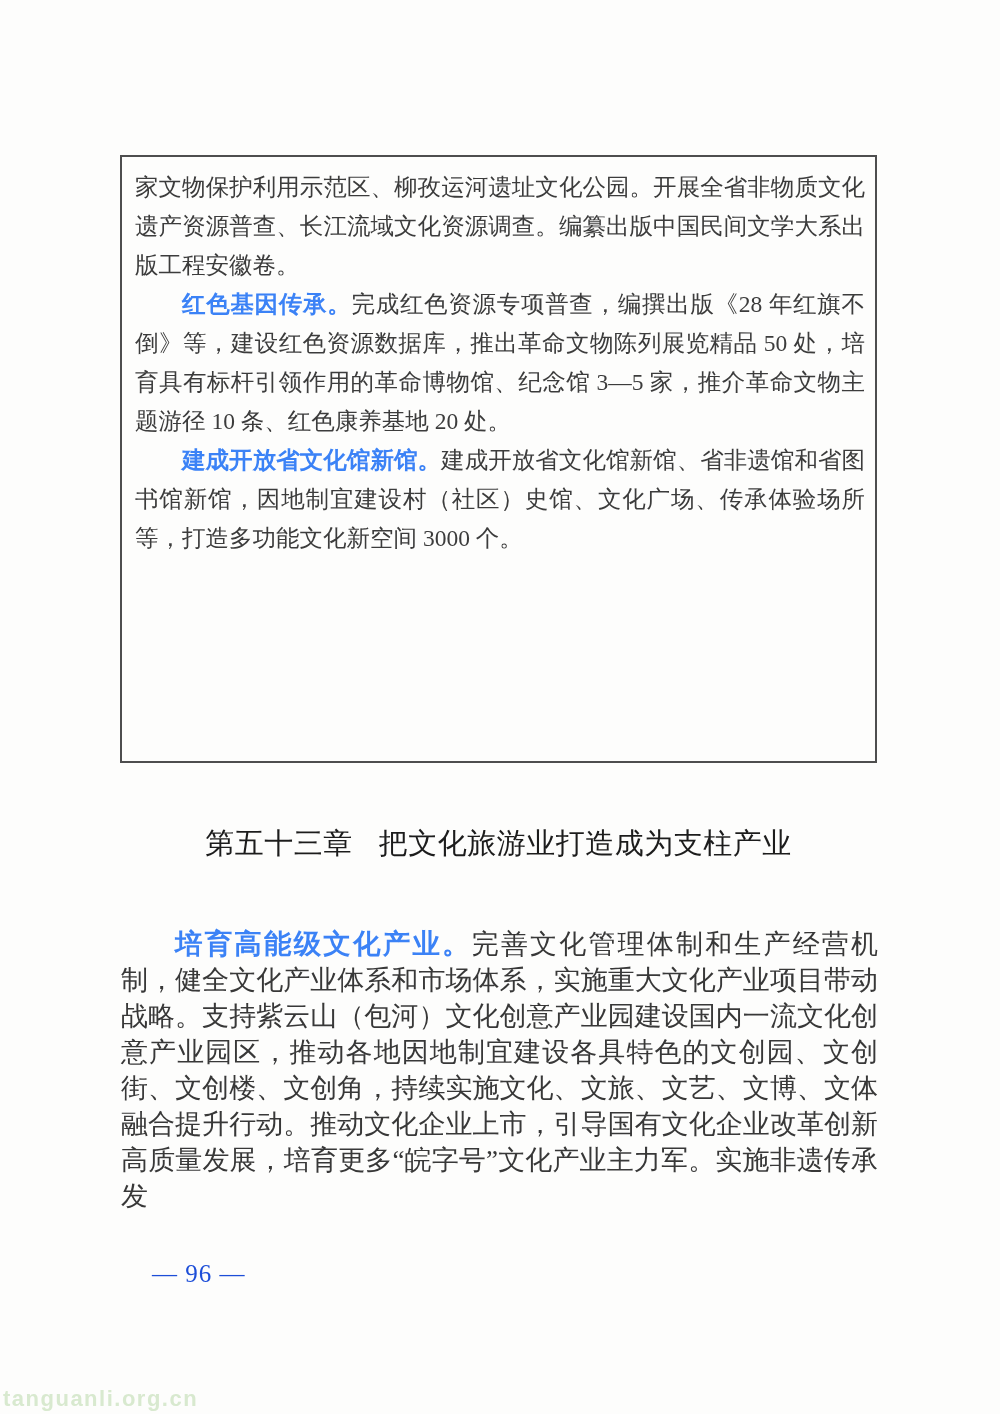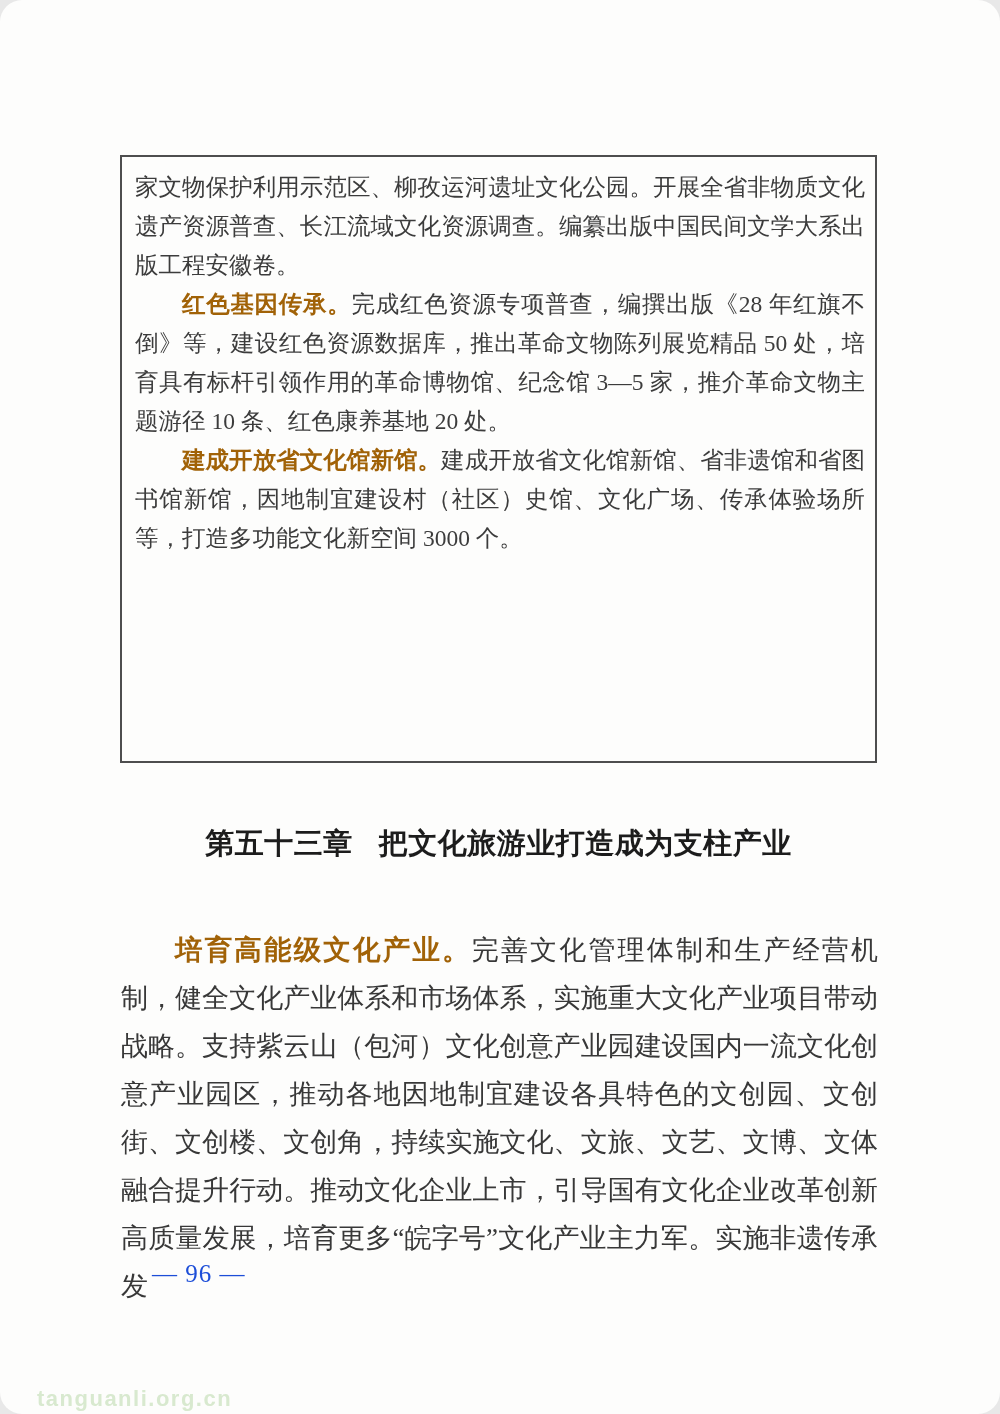--- a/index.html
+++ b/index.html
@@ -6,21 +6,20 @@
   html, body { background: #e8e8e8; }
   .page {
     position: relative;
     width: 1000px;
     height: 1414px;
     margin: 0 auto;
     background: #fdfdfc;
     overflow: hidden;
     font-family: "Liberation Serif", "DejaVu Serif", serif;
     color: #3a3a3a;
-    border-radius: 22px;
   }
   .boxed-section {
     position: absolute;
     left: 120px;
     top: 155px;
     width: 757px;
     height: 608px;
     border: 2px solid #4e4e4e;
     padding: 11px 10px 11px 13px;
     background: #fdfdfc;
@@ -28,45 +27,45 @@
   .boxed-section p {
     font-size: 23.5px;
     line-height: 39px;
     text-align: justify;
     color: #3c3c3c;
   }
   .boxed-section p.indented { text-indent: 2em; }
   .para-lead {
     font-family: "Liberation Sans", "DejaVu Sans", sans-serif;
     font-weight: bold;
-    color: #a16207;
+    color: #3b82f6;
   }
   .chapter-heading {
     position: absolute;
     left: 120px;
     top: 824px;
     width: 757px;
     text-align: center;
     font-family: "Liberation Sans", "DejaVu Sans", sans-serif;
-    font-weight: bold;
+    font-weight: normal;
     font-size: 29px;
     line-height: 38px;
     color: #1c1c1c;
     letter-spacing: 0.5px;
   }
   .chapter-heading .chapter-number { margin-right: 0.9em; }
   .body-section {
     position: absolute;
     left: 121px;
     top: 926px;
     width: 757px;
   }
   .body-section p {
     font-size: 27px;
-    line-height: 48px;
+    line-height: 36px;
     text-align: justify;
     text-indent: 2em;
     color: #383838;
   }
   .body-section .para-lead { font-size: 27.5px; }
   .page-number {
     position: absolute;
     left: 152px;
     top: 1260px;
     font-size: 25px;
@@ -76,21 +75,20 @@
   }
   .watermark {
     position: absolute;
     left: 3px;
     top: 1386px;
     font-family: "Liberation Sans", "DejaVu Sans", sans-serif;
     font-weight: bold;
     font-size: 22px;
     letter-spacing: 1.5px;
     color: #d8e9cf;
-    margin-left: 34px;
   }
 </style>
 </head>
 <body>
 
 <div class="page">
 
   <div class="boxed-section">
     <p><span>家文物保护利用示范区、柳孜运河遗址文化公园。开展全省非物质文化遗产资源普查、长江流域文化资源调查。编纂出版中国民间文学大系出版工程安徽卷。</span></p>
     <p class="indented"><span class="para-lead">红色基因传承。</span><span>完成红色资源专项普查，编撰出版《28 年红旗不倒》等，建设红色资源数据库，推出革命文物陈列展览精品 50 处，培育具有标杆引领作用的革命博物馆、纪念馆 3—5 家，推介革命文物主题游径 10 条、红色康养基地 20 处。</span></p>

